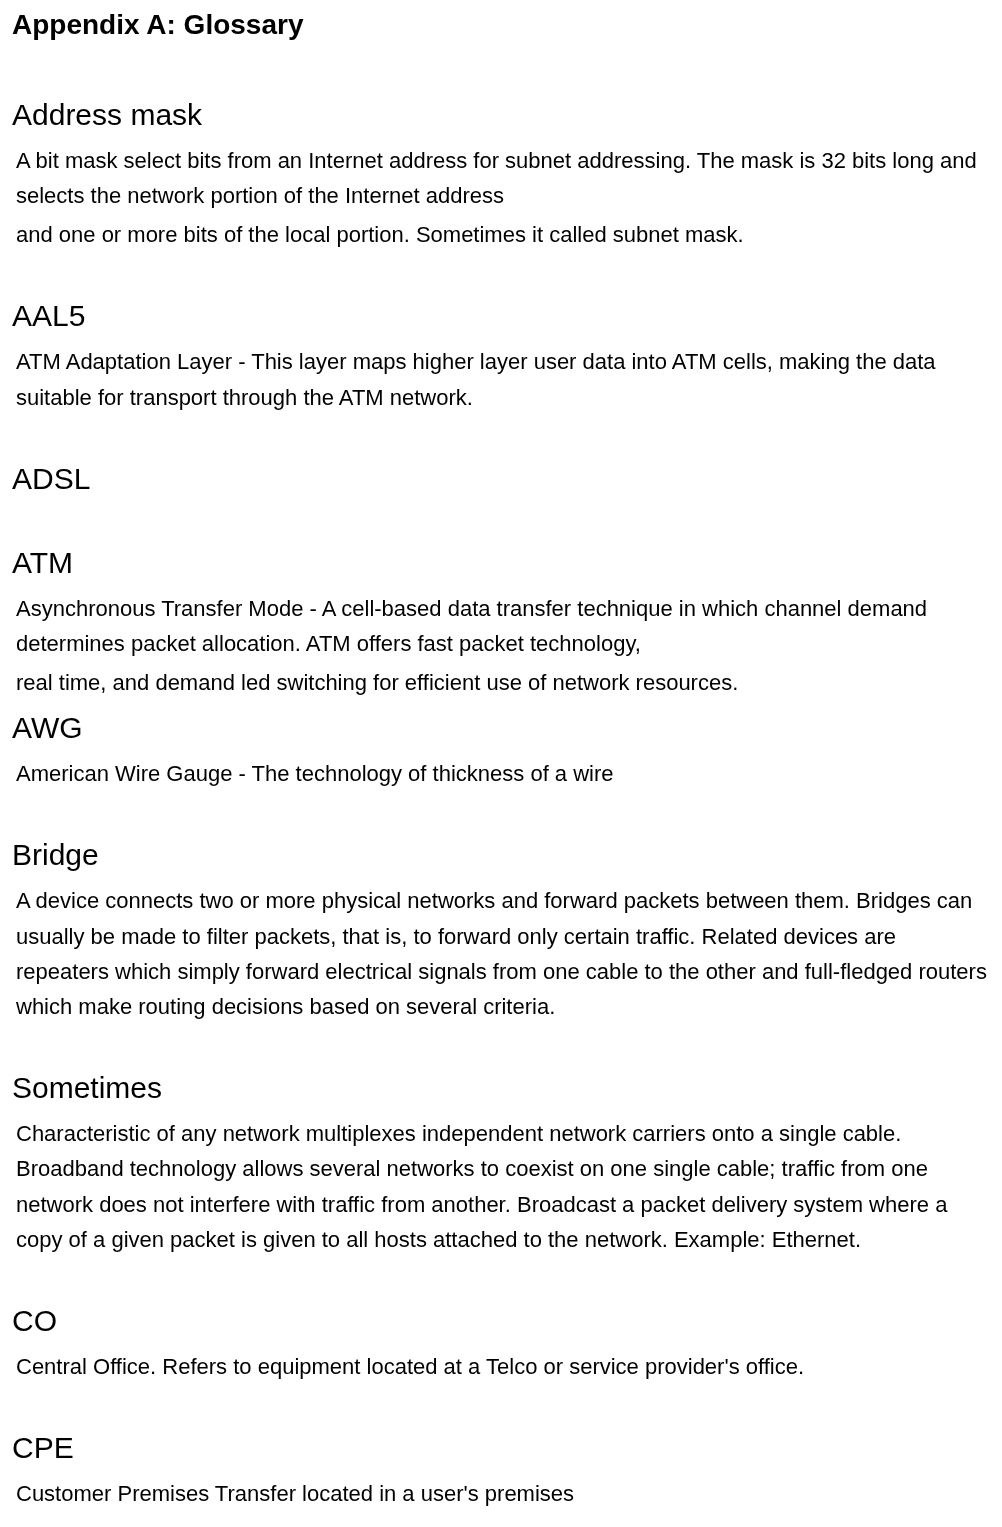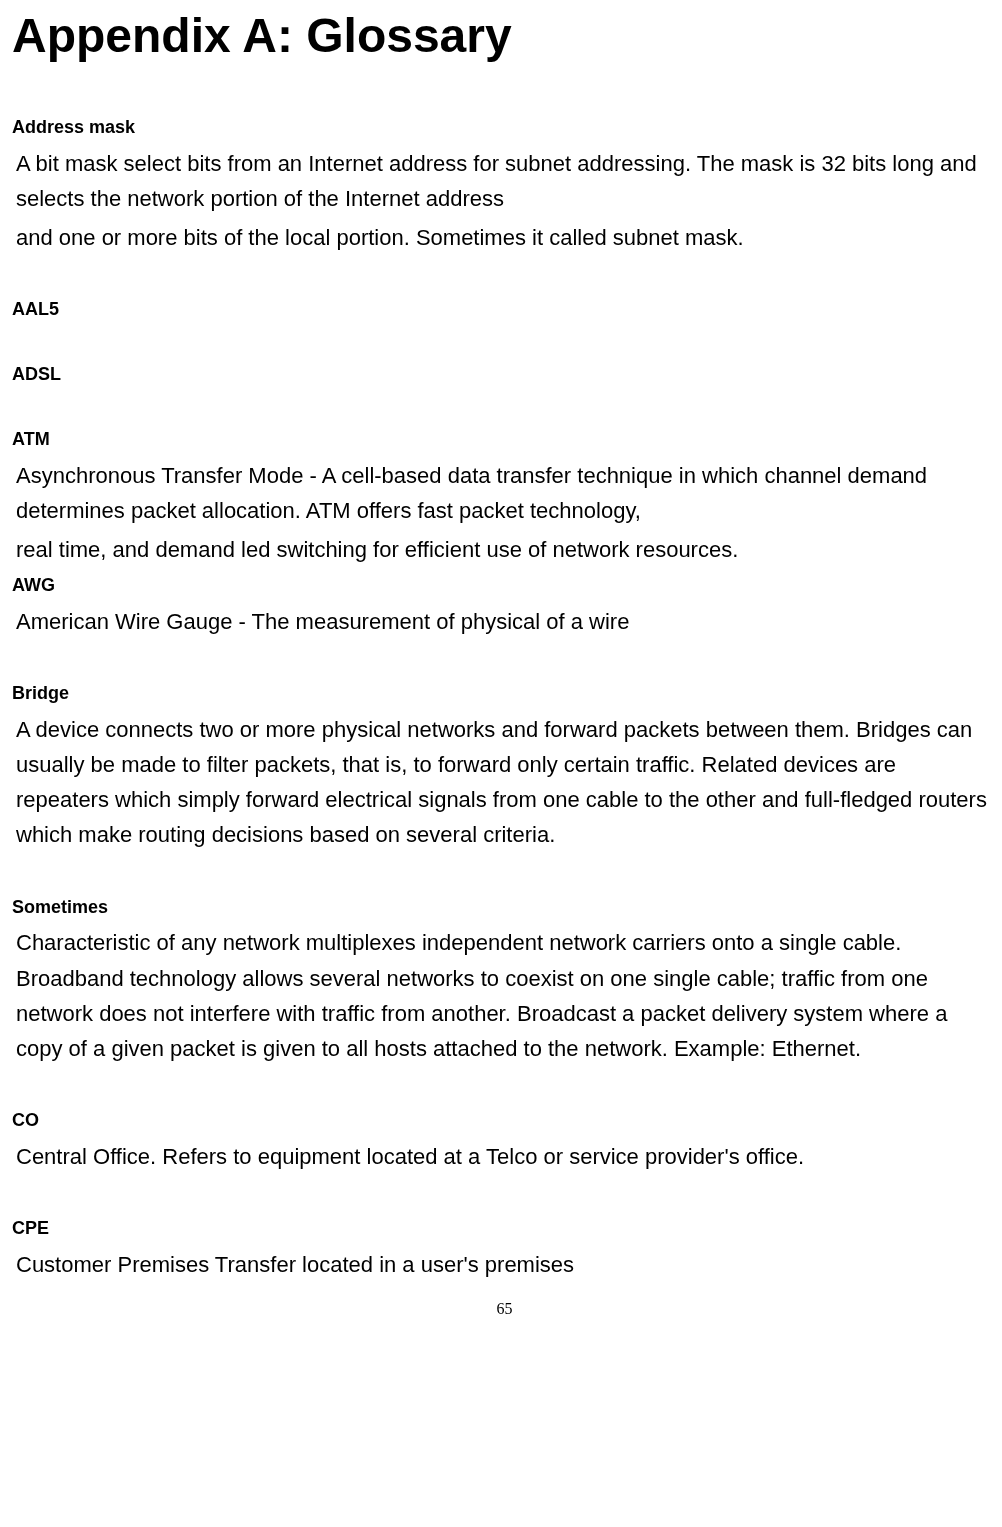--- a/index.html
+++ b/index.html
@@ -5,28 +5,28 @@
     body {
       font-family: Arial, Helvetica, sans-serif;
       margin: 0;
       padding: 10px 5px 20px 12px;
       width: 1002px;
       box-sizing: border-box;
       color: #000;
       background: #fff;
     }
     h1 {
-      font-size: 48px;
+      font-size: 28px;
       font-weight: bold;
       margin: 0 0 50px 0;
       line-height: 1.1;
     }
     .term {
-      font-weight: bold;
-      font-size: 18px;
+      font-weight: normal;
+      font-size: 30px;
       line-height: 1.6;
     }
     .def {
       font-size: 22px;
       line-height: 1.6;
       margin: 4px;
     }
     .spacer {
       height: 36px;
     }
@@ -41,28 +41,29 @@
 <body>
 
 <h1>Appendix A: Glossary</h1>
 
 <div id="entries">
     <div class="term">Address mask</div>
     <p class="def">A bit mask select bits from an Internet address for subnet addressing. The mask is 32 bits long and selects the network portion of the Internet address</p>
     <p class="def">and one or more bits of the local portion. Sometimes it called subnet mask.</p>
     <div class="spacer"></div>
     <div class="term">AAL5</div>
+    <p class="def">ATM Adaptation Layer - This layer maps higher layer user data into ATM cells, making the data suitable for transport through the ATM network.</p>
     <div class="spacer"></div>
     <div class="term">ADSL</div>
     <div class="spacer"></div>
     <div class="term">ATM</div>
     <p class="def">Asynchronous Transfer Mode - A cell-based data transfer technique in which channel demand determines packet allocation. ATM offers fast packet technology,</p>
     <p class="def">real time, and demand led switching for efficient use of network resources.</p>
     <div class="term">AWG</div>
-    <p class="def">American Wire Gauge - The measurement of physical of a wire</p>
+    <p class="def">American Wire Gauge - The technology of thickness of a wire</p>
     <div class="spacer"></div>
     <div class="term">Bridge</div>
     <p class="def">A device connects two or more physical networks and forward packets between them. Bridges can usually be made to filter packets, that is, to forward only certain traffic. Related devices are repeaters which simply forward electrical signals from one cable to the other and full-fledged routers which make routing decisions based on several criteria.</p>
     <div class="spacer"></div>
     <div class="term">Sometimes</div>
     <p class="def">Characteristic of any network multiplexes independent network carriers onto a single cable. Broadband technology allows several networks to coexist on one single cable; traffic from one network does not interfere with traffic from another. Broadcast a packet delivery system where a copy of a given packet is given to all hosts attached to the network. Example: Ethernet.</p>
     <div class="spacer"></div>
     <div class="term">CO</div>
     <p class="def">Central Office. Refers to equipment located at a Telco or service provider's office.</p>
     <div class="spacer"></div>

